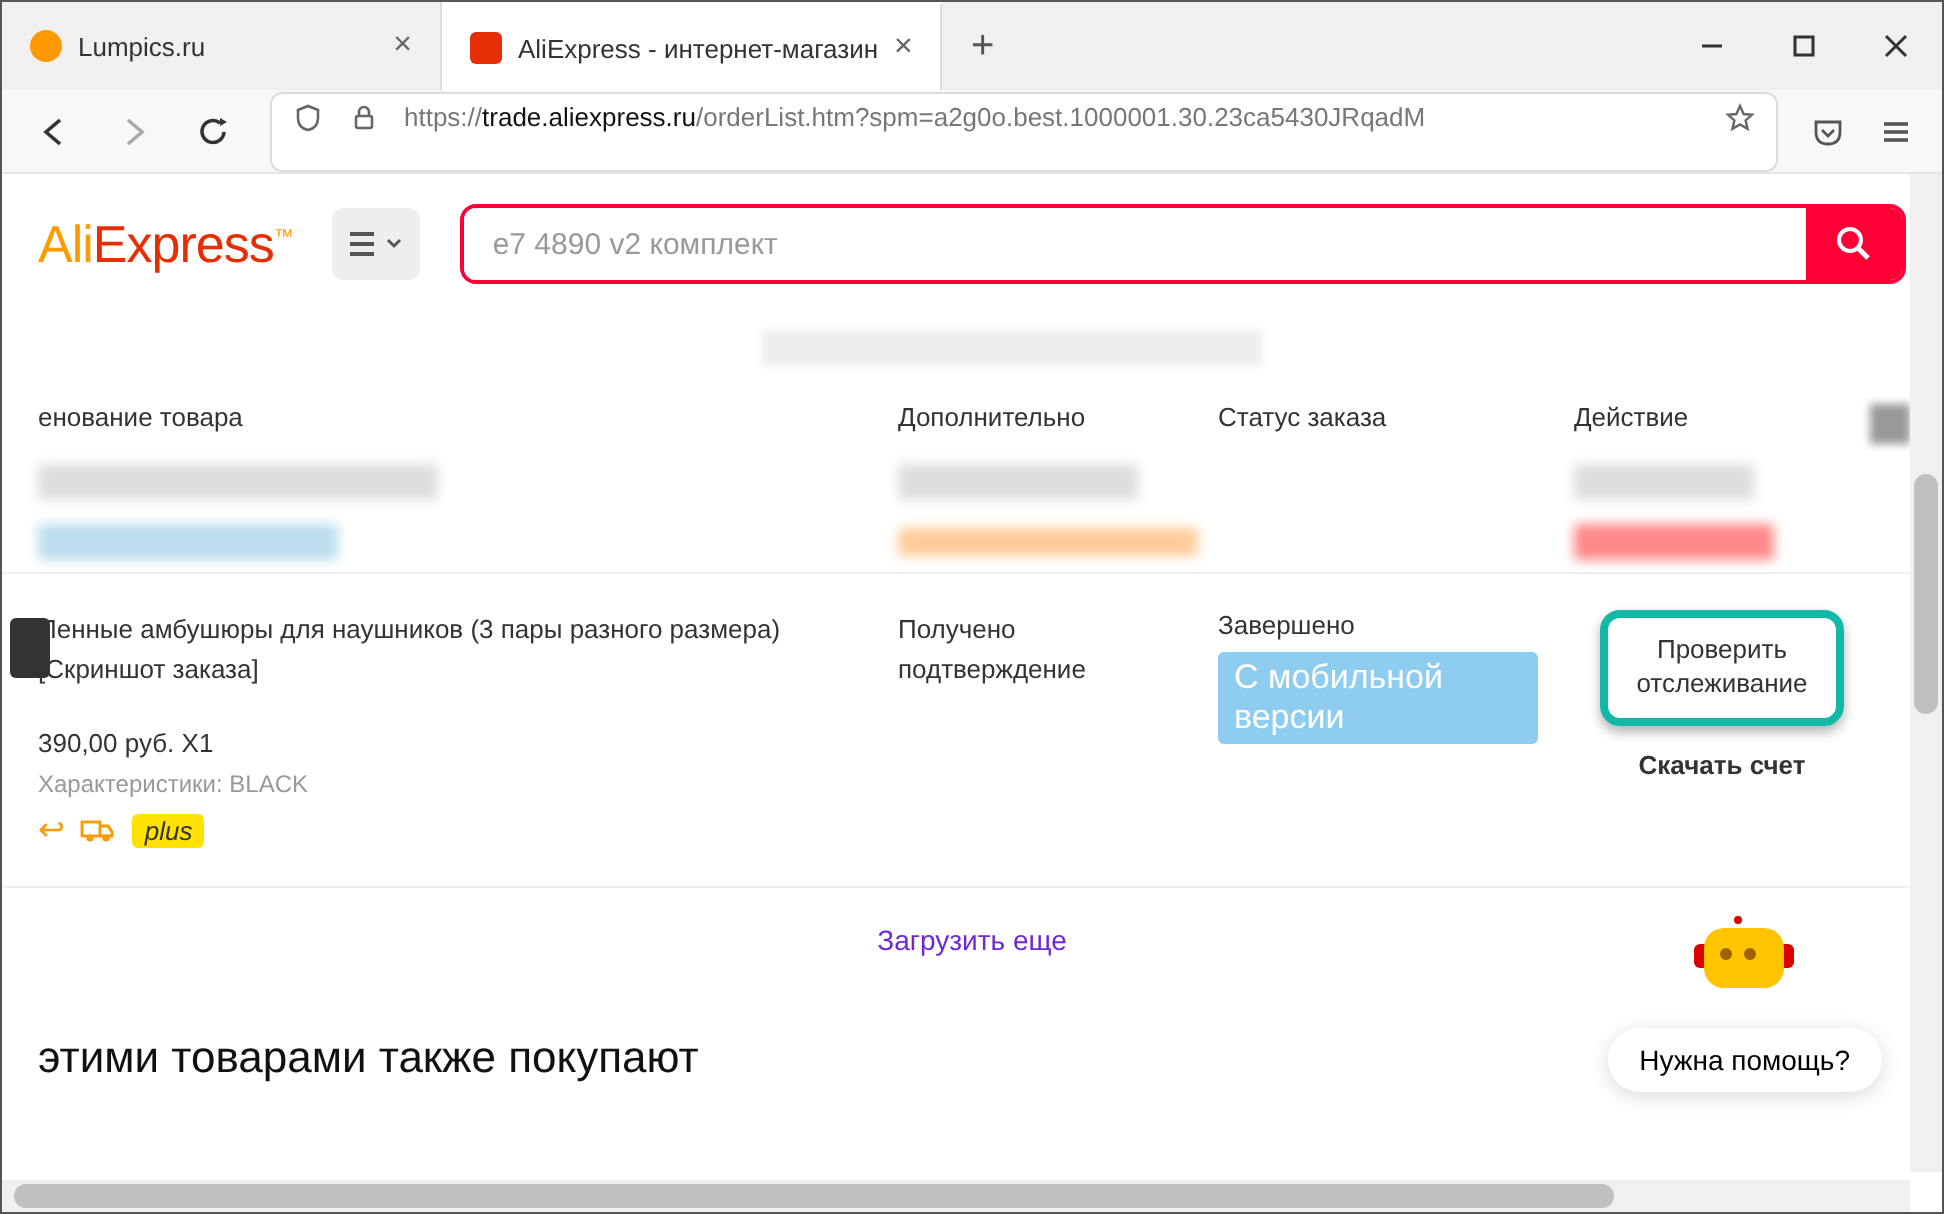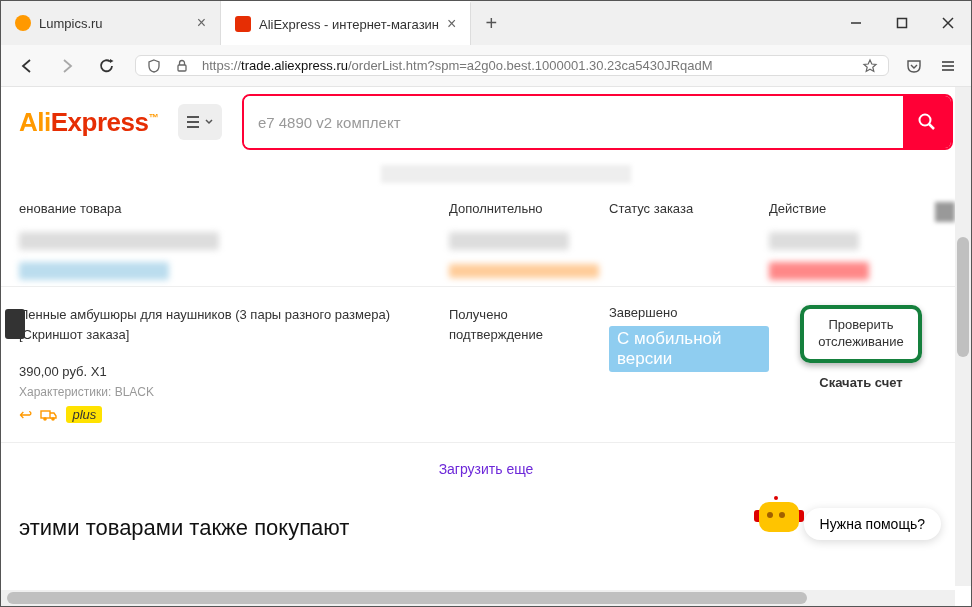--- a/index.html
+++ b/index.html
@@ -12,72 +12,72 @@
 .tab.active { background: #fff; border-top: 2px solid #fff; }
 .tab .favicon { width: 16px; height: 16px; border-radius: 3px; flex-shrink: 0; }
 .tab .close { margin-left: auto; color: #666; font-size: 16px; line-height: 1; }
 .newtab { width: 40px; display: flex; align-items: center; justify-content: center; color: #555; font-size: 20px; cursor: pointer; }
 .wincontrols { margin-left: auto; display: flex; }
 .wincontrols div { width: 46px; display: flex; align-items: center; justify-content: center; color: #333; cursor: pointer; }
 
 
 .urlbar { height: 42px; display: flex; align-items: center; gap: 16px; padding: 0 14px; background: #f8f8f8; border-bottom: 1px solid #e5e5e5; }
 .navbtn { width: 24px; height: 24px; display: flex; align-items: center; justify-content: center; color: #444; cursor: pointer; }
-.urlfield { flex: 1; display: flex; align-items: center; gap: 12px; background: #fff; border: 1px solid #ddd; border-radius: 6px; padding: 4px 10px; height: 21px; }
+.urlfield { flex: 1; display: flex; gap: 12px; background: #fff; border: 1px solid #ddd; border-radius: 6px; padding: 4px 10px; height: 40px; }
 .urltext { flex: 1; font-size: 13px; color: #777; white-space: nowrap; overflow: hidden; }
 .urltext .domain { color: #111; }
 .iconbtn { color: #555; cursor: pointer; }
 
 
 .content { position: absolute; top: 86px; left: 0; right: 0; bottom: 0; overflow: hidden; background: #fff; }
 .topbar { height: 70px; display: flex; align-items: center; padding: 0 18px; gap: 20px; background: #fff; }
-.logo { font-size: 26px; font-weight: bold; letter-spacing: -0.5px; }
+.logo { font-size: 26px; font-weight: normal; letter-spacing: -0.5px; }
 .logo .a1 { color: #e62e04; }
 .logo .a2 { color: #f90; }
 .catbtn { width: 44px; height: 36px; background: #eee; border-radius: 6px; display: flex; align-items: center; justify-content: center; cursor: pointer; gap: 2px; }
-.searchwrap { flex: 1; display: flex; height: 56px; border: 2px solid #ff0036; border-radius: 8px; overflow: hidden; }
+.searchwrap { flex: 1; display: flex; height: 40px; border: 2px solid #ff0036; border-radius: 8px; overflow: hidden; }
 .searchwrap input { flex: 1; border: none; outline: none; padding: 0 14px; font-size: 15px; color: #999; }
 .searchbtn { width: 48px; background: #ff0036; display: flex; align-items: center; justify-content: center; cursor: pointer; }
 
 .blurbar { height: 18px; background: #eee; margin: 8px 0; filter: blur(2px); }
 
 .thead { display: flex; padding: 10px 18px; font-size: 13px; color: #333; }
 .col-name { flex: 0 0 430px; }
 .col-extra { flex: 0 0 160px; }
 .col-status { flex: 0 0 160px; }
-.col-action { flex: 1; }
+.col-action { flex: 1; margin-left: 18px; }
 
 .blurrow { display: flex; padding: 6px 18px; align-items: center; }
 .blurbox { height: 18px; background: #ddd; border-radius: 2px; filter: blur(3px); }
 
 .order-row { display: flex; padding: 18px; border-top: 1px solid #eee; font-size: 13px; color: #333; }
 .order-name { flex: 0 0 430px; padding-right: 20px; position: relative; }
 .order-name .thumb { position: absolute; left: -14px; top: 4px; width: 20px; height: 30px; background: #333; border-radius: 3px; }
 .order-name .title { line-height: 1.5; }
 .order-name .price { margin-top: 20px; font-weight: 500; }
 .order-name .chars { margin-top: 6px; color: #999; font-size: 12px; }
 .order-icons { margin-top: 6px; display: flex; gap: 8px; align-items: center; }
 .order-icons .ic { color: #f90; font-size: 16px; }
 .plusbadge { background: #ffe200; color: #333; font-style: italic; font-weight: normal; padding: 1px 6px; border-radius: 3px; font-size: 13px; }
 
 .order-extra { flex: 0 0 160px; line-height: 1.5; }
 .order-status { flex: 0 0 160px; }
 .order-status .s1 { margin-bottom: 6px; }
 .mobilebadge { display: inline-block; background: #8fcdf0; color: #fff; font-size: 17px; padding: 3px 8px; border-radius: 3px; }
 
 .order-action { flex: 1; text-align: center; position: relative; }
-.trackbtn { display: inline-block; padding: 8px 14px; border: 4px solid #15803d; border-radius: 10px; color: #333; font-size: 13px; line-height: 1.3; box-shadow: 0 3px 6px rgba(0,0,0,0.3); cursor: pointer; }
+.trackbtn { display: inline-block; padding: 8px 14px; border: 4px solid #14b8a6; border-radius: 10px; color: #333; font-size: 13px; line-height: 1.3; box-shadow: 0 3px 6px rgba(0,0,0,0.3); cursor: pointer; }
 .downloadlink { margin-top: 12px; color: #333; font-size: 13px; cursor: pointer; font-weight: bold; }
 .sqblur { position: absolute; right: -2px; top: -60px; width: 20px; height: 20px; background: #999; filter: blur(2px); }
 
 .loadmore { text-align: center; padding: 18px 0; color: #6d28d9; font-size: 14px; border-top: 1px solid #eee; }
 
 .alsobuy { padding: 20px 18px 0; font-size: 22px; font-weight: 500; color: #111; }
 
-.helper { position: absolute; right: 30px; bottom: 60px; display: flex; flex-direction: row; align-items: center; }
+.helper { position: absolute; right: 30px; bottom: 60px; display: flex; flex-direction: column; align-items: center; }
 .bot { width: 50px; height: 50px; position: relative; }
 .bot-head { width: 40px; height: 30px; background: #ffc400; border-radius: 10px; position: absolute; top: 6px; left: 5px; }
 .bot-eye { width: 6px; height: 6px; background: #a06000; border-radius: 50%; position: absolute; top: 16px; }
 .bot-eye.l { left: 13px; } .bot-eye.r { left: 25px; }
 .bot-ant { width: 4px; height: 4px; background: #d00; border-radius: 50%; position: absolute; top: 0; left: 20px; }
 .bot-ear { width: 8px; height: 12px; background: #d00; border-radius: 3px; position: absolute; top: 14px; }
 .bot-ear.l { left: 0; } .bot-ear.r { right: 0; }
 .helpbtn { margin-top: 6px; background: #fff; border-radius: 18px; padding: 8px 16px; font-size: 14px; box-shadow: 0 2px 10px rgba(0,0,0,0.15); cursor: pointer; }
 
 .vscroll { position: absolute; right: 0; top: 86px; bottom: 20px; width: 16px; background: #f0f0f0; }

